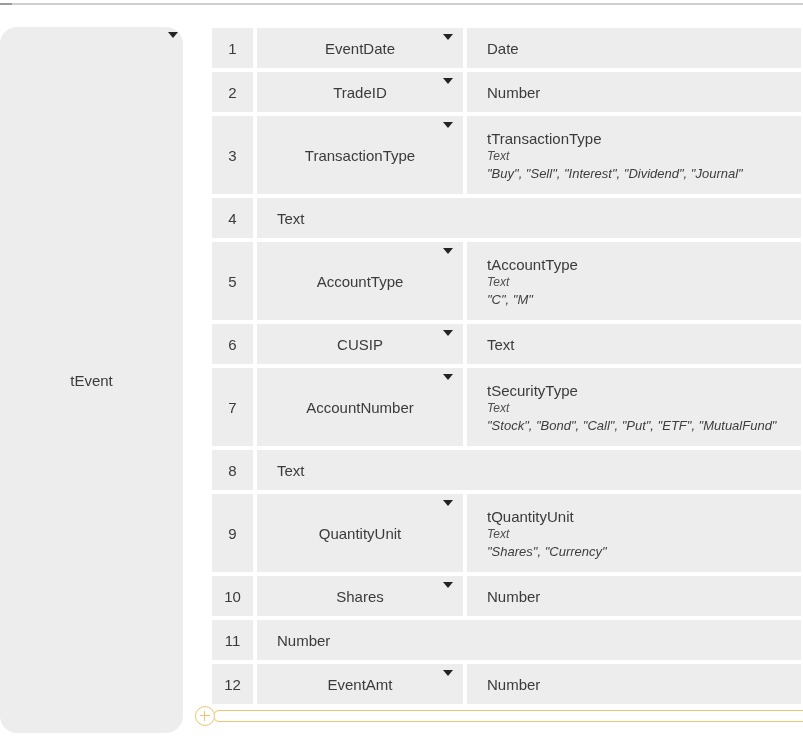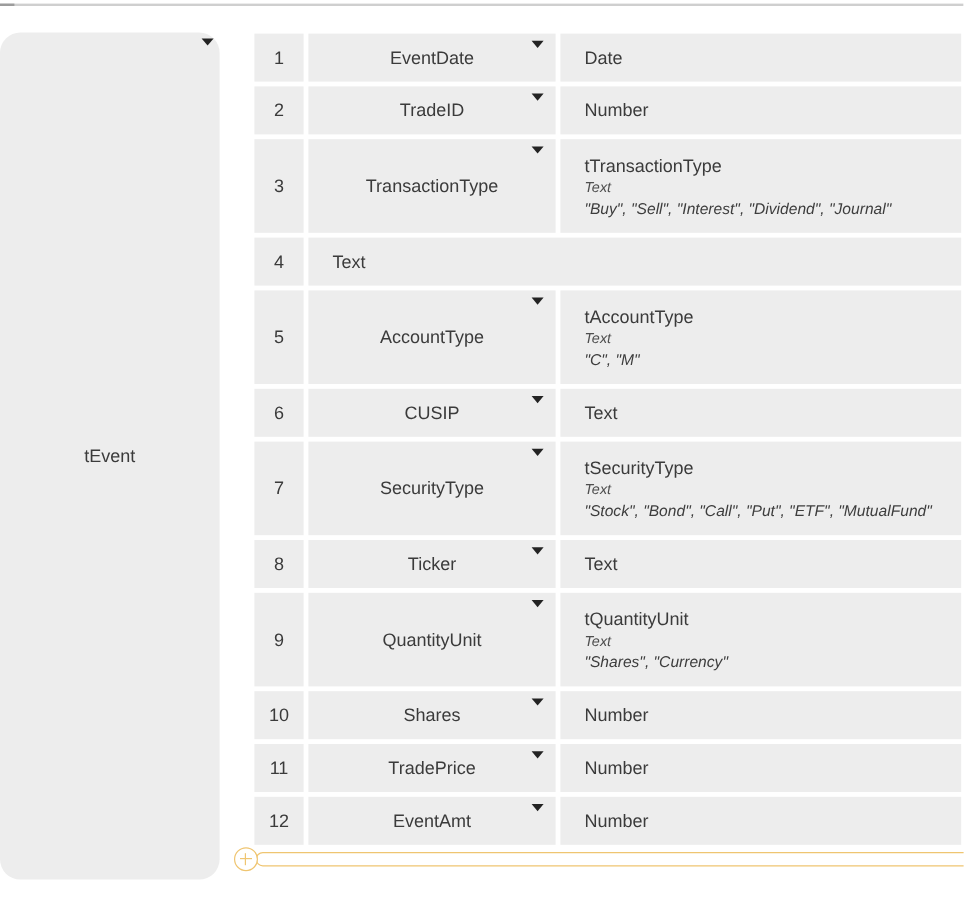--- a/index.html
+++ b/index.html
@@ -125,35 +125,31 @@
     <div class="cell type-cell">
       <div class="type-name">Text</div>
 
     </div>
   </div>
 
   <div class="row tall">
     <div class="cell num-cell">7</div>
     <div class="cell name-cell">
       <span class="tri"></span>
-      <span>SecurityType</span>
+      <span>AccountNumber</span>
     </div>
     <div class="cell type-cell">
       <div class="type-name">tSecurityType</div>
       <div class="type-base">Text</div>
       <div class="type-values">"Stock", "Bond", "Call", "Put", "ETF", "MutualFund"</div>
     </div>
   </div>
 
   <div class="row simple">
     <div class="cell num-cell">8</div>
-    <div class="cell name-cell">
-      <span class="tri"></span>
-      <span>Ticker</span>
-    </div>
     <div class="cell type-cell">
       <div class="type-name">Text</div>
 
     </div>
   </div>
 
   <div class="row tall">
     <div class="cell num-cell">9</div>
     <div class="cell name-cell">
       <span class="tri"></span>
@@ -173,24 +169,20 @@
       <span>Shares</span>
     </div>
     <div class="cell type-cell">
       <div class="type-name">Number</div>
 
     </div>
   </div>
 
   <div class="row simple">
     <div class="cell num-cell">11</div>
-    <div class="cell name-cell">
-      <span class="tri"></span>
-      <span>TradePrice</span>
-    </div>
     <div class="cell type-cell">
       <div class="type-name">Number</div>
 
     </div>
   </div>
 
   <div class="row simple">
     <div class="cell num-cell">12</div>
     <div class="cell name-cell">
       <span class="tri"></span>

